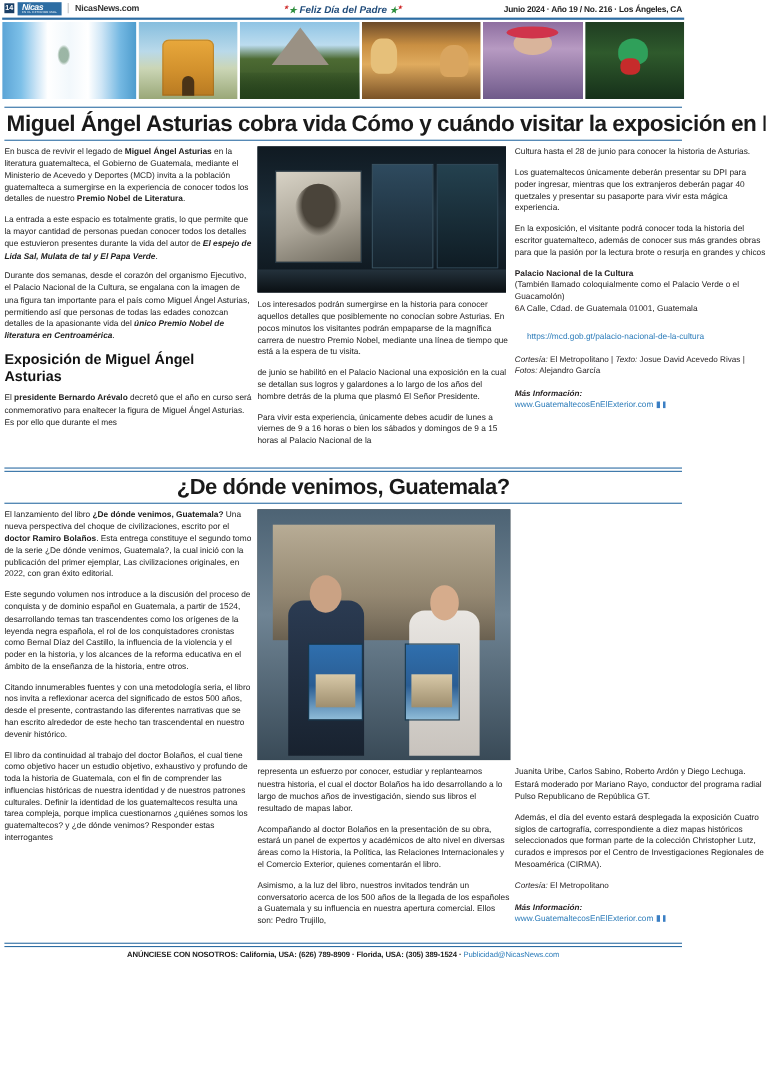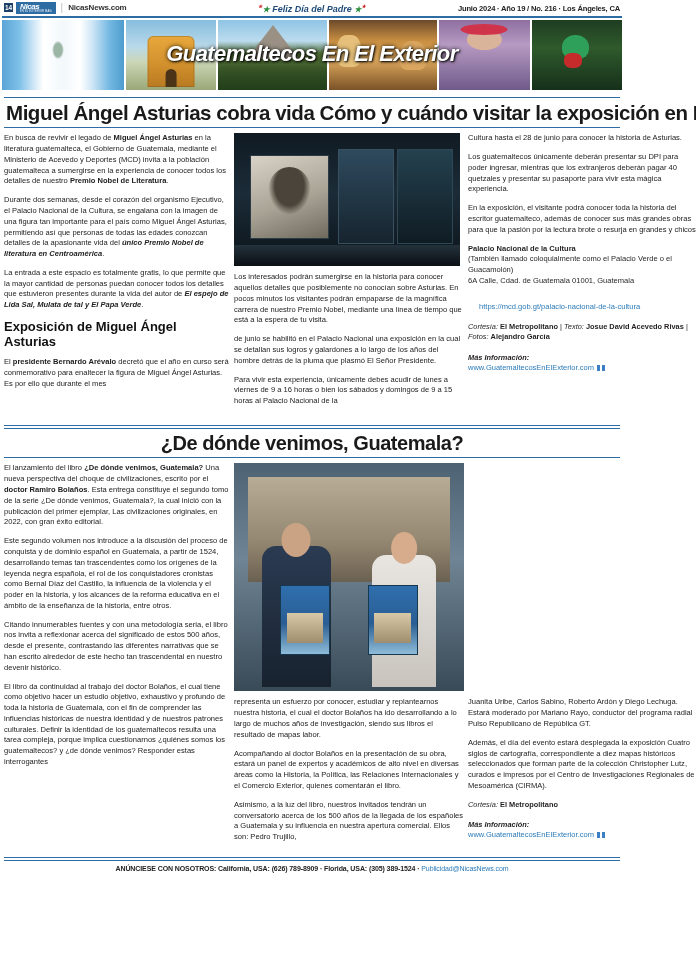--- a/index.html
+++ b/index.html
@@ -174,21 +174,21 @@
     color:#222;text-align:left;
   }
   p.body b{font-weight:bold;}
   p.body .bi{font-weight:bold;font-style:italic;}
   .subhead{font-size:13px;font-weight:bold;margin:0 0 8px 0;color:#111;}
   .addr-block{font-size:7.55px;line-height:1.43;margin:0 0 8px 0;}
   .addr-block .addr-title{font-weight:bold;}
   a.link{color:#2b7bb9;text-decoration:none;font-size:7.55px;padding-left:11px;}
   .credit{font-size:7.4px;line-height:1.45;margin:0 0 10px 0;}
   .credit i{}
-  .credit b{font-weight:bold;}
+  .credit b{font-weight:normal;}
   .more-label{font-size:7.4px;font-style:italic;font-weight:bold;margin:0;}
   .more-line{display:flex;align-items:center;gap:3px;margin-top:1px;}
   .more-line a{color:#2b7bb9;text-decoration:none;font-size:7.5px;}
   .flag-mini{
     width:8px;height:6px;display:inline-block;position:relative;flex:none;
     background:linear-gradient(90deg,#3b7fc4 0 33%,#ffffff 33% 67%,#3b7fc4 67% 100%);
   }
 
   
   .photo1{
@@ -312,39 +312,38 @@
     <div class="bpanel wide">
         <div class="market"></div>
       </div>
     <div class="bpanel">
         <div class="woman"></div>
       </div>
     <div class="bpanel">
         <div class="quetzal"></div>
       </div>
     <div class="banner-title">
-      <span class="bt-main">Guatemaltecos En El Exterior</span>
     </div>
   </div>
 
   <div class="art-rule-top"></div>
   <div class="headline">Miguel Ángel Asturias cobra vida Cómo y cuándo visitar la exposición en Palacio Nacional</div>
   <div class="art-rule-bot"></div>
 
   <div class="cols">
 
     <div class="col">
       <p class="body">
         <span>En busca de revivir el legado de </span><b>Miguel Ángel Asturias</b><span> en la literatura guatemalteca, el Gobierno de Guatemala, mediante el Ministerio de Acevedo y Deportes (MCD) invita a la población guatemalteca a sumergirse en la experiencia de conocer todos los detalles de nuestro </span><b>Premio Nobel de Literatura</b><span>.</span>
       </p>
       <p class="body">
+        <span>La entrada a este espacio es totalmente gratis, lo que permite que la mayor cantidad de personas puedan conocer todos los detalles que estuvieron presentes durante la vida del autor de </span><span class="bi">El espejo de Lida Sal, Mulata de tal y El Papa Verde</span><span>.</span>
+      </p>
+      <p class="body">
         <span>Durante dos semanas, desde el corazón del organismo Ejecutivo, el Palacio Nacional de la Cultura, se engalana con la imagen de una figura tan importante para el país como Miguel Ángel Asturias, permitiendo así que personas de todas las edades conozcan detalles de la apasionante vida del </span><span class="bi">único Premio Nobel de literatura en Centroamérica</span><span>.</span>
-      </p>
-      <p class="body">
-        <span>La entrada a este espacio es totalmente gratis, lo que permite que la mayor cantidad de personas puedan conocer todos los detalles que estuvieron presentes durante la vida del autor de </span><span class="bi">El espejo de Lida Sal, Mulata de tal y El Papa Verde</span><span>.</span>
       </p>
       <p class="subhead">Exposición de Miguel Ángel Asturias</p>
       <p class="body">
         <span>El </span><b>presidente Bernardo Arévalo</b><span> decretó que el año en curso será conmemorativo para enaltecer la figura de Miguel Ángel Asturias. Es por ello que durante el mes</span>
       </p>
     </div>
 
     <div class="col">
       <div class="photo1">
         <div class="wall"></div>

